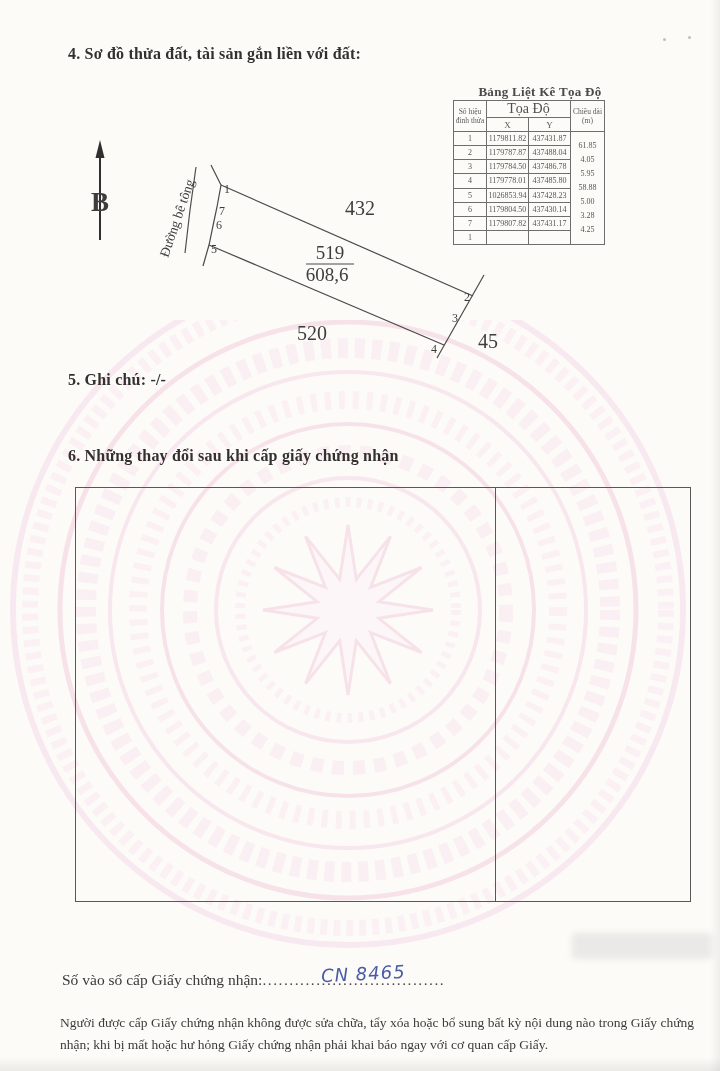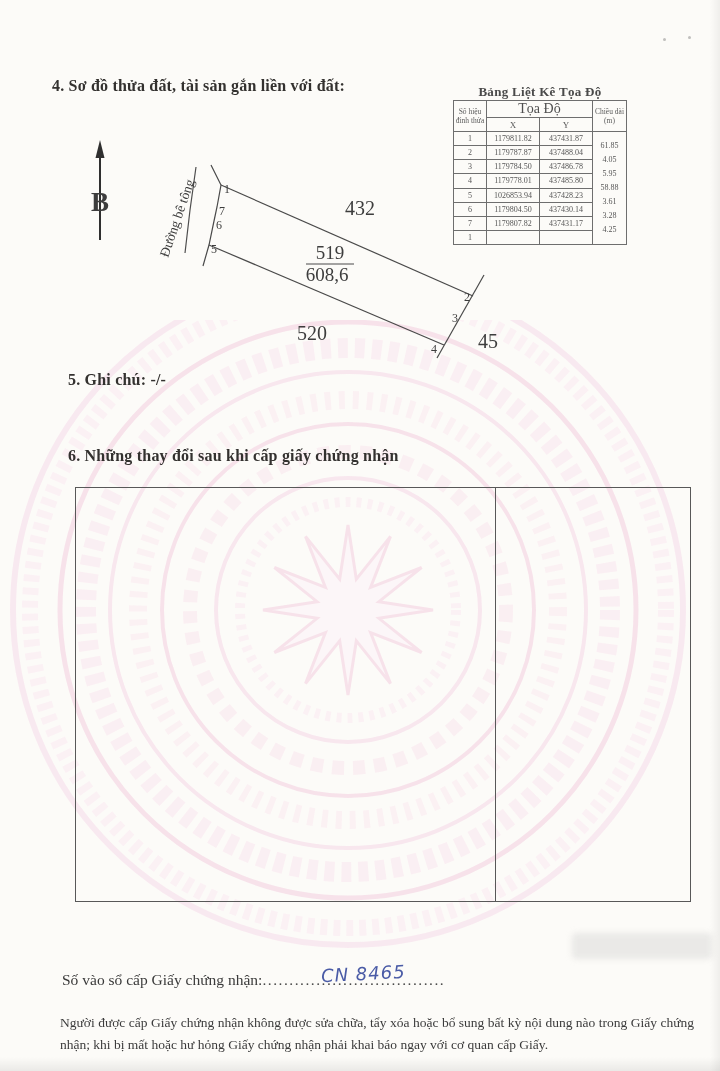--- a/index.html
+++ b/index.html
@@ -14,28 +14,28 @@
   .abs { position:absolute; }
   
   .paper-edge-bottom { left:0; right:0; bottom:0; height:14px;
     background:linear-gradient(to bottom, rgba(0,0,0,0), rgba(0,0,0,0.07)); }
   .paper-edge-right { top:0; bottom:0; right:0; width:10px;
     background:linear-gradient(to right, rgba(0,0,0,0), rgba(0,0,0,0.05)); }
 
   .wm { left:0; top:320px; opacity:.55; pointer-events:none; }
 
   .sec-title { font-weight:bold; font-size:16px; color:#33312f; letter-spacing:.2px; }
-  #sec4 { left:52px; top:45px;margin-top:32px; }
+  #sec4 { left:68px; top:45px; }
   #sec5 { left:68px; top:371px; }
   #sec6 { left:68px; top:447px; }
 
   
   .coord-wrap { left:453px; top:84px; width:174px; }
   .coord-title { text-align:center; font-size:13px; font-weight:600; color:#4a4a4a; letter-spacing:.3px; }
-  table.coord { border-collapse:collapse; width:174px; table-layout:fixed;padding-left:44px; }
+  table.coord { border-collapse:collapse; width:152px; table-layout:fixed;padding-left:44px; }
   table.coord td { border:1px solid #6e6e6e; text-align:center; vertical-align:middle;
     font-size:8px; color:#555; padding:0; overflow:hidden; white-space:nowrap; }
   table.coord .c-pt { width:33px; }
   table.coord .c-x  { width:54px; }
   table.coord .c-y  { width:53px; }
   table.coord .c-ln { width:34px; }
   table.coord .hsm { font-size:7.5px; line-height:1.2; white-space:normal; color:#5a5a5a; }
   table.coord .hxy { font-size:9px; height:14px; color:#5a5a5a; }
   table.coord .htd { font-size:14px; height:16px; color:#4f4f4f; }
   table.coord tr.dr { height:14px; }
@@ -117,21 +117,21 @@
     <tr class="dr">
       <td>1</td>
       <td>1179811.82</td>
       <td>437431.87</td>
       <td class="len-cell" rowspan="8">
         <div class="len-col">
           <span>61.85</span>
           <span>4.05</span>
           <span>5.95</span>
           <span>58.88</span>
-          <span>3.61</span>
+          <span>5.00</span>
           <span>3.28</span>
           <span>4.25</span>
         </div>
       </td>
     </tr>
     <tr class="dr">
       <td>2</td>
       <td>1179787.87</td>
       <td>437488.04</td>
     </tr>

